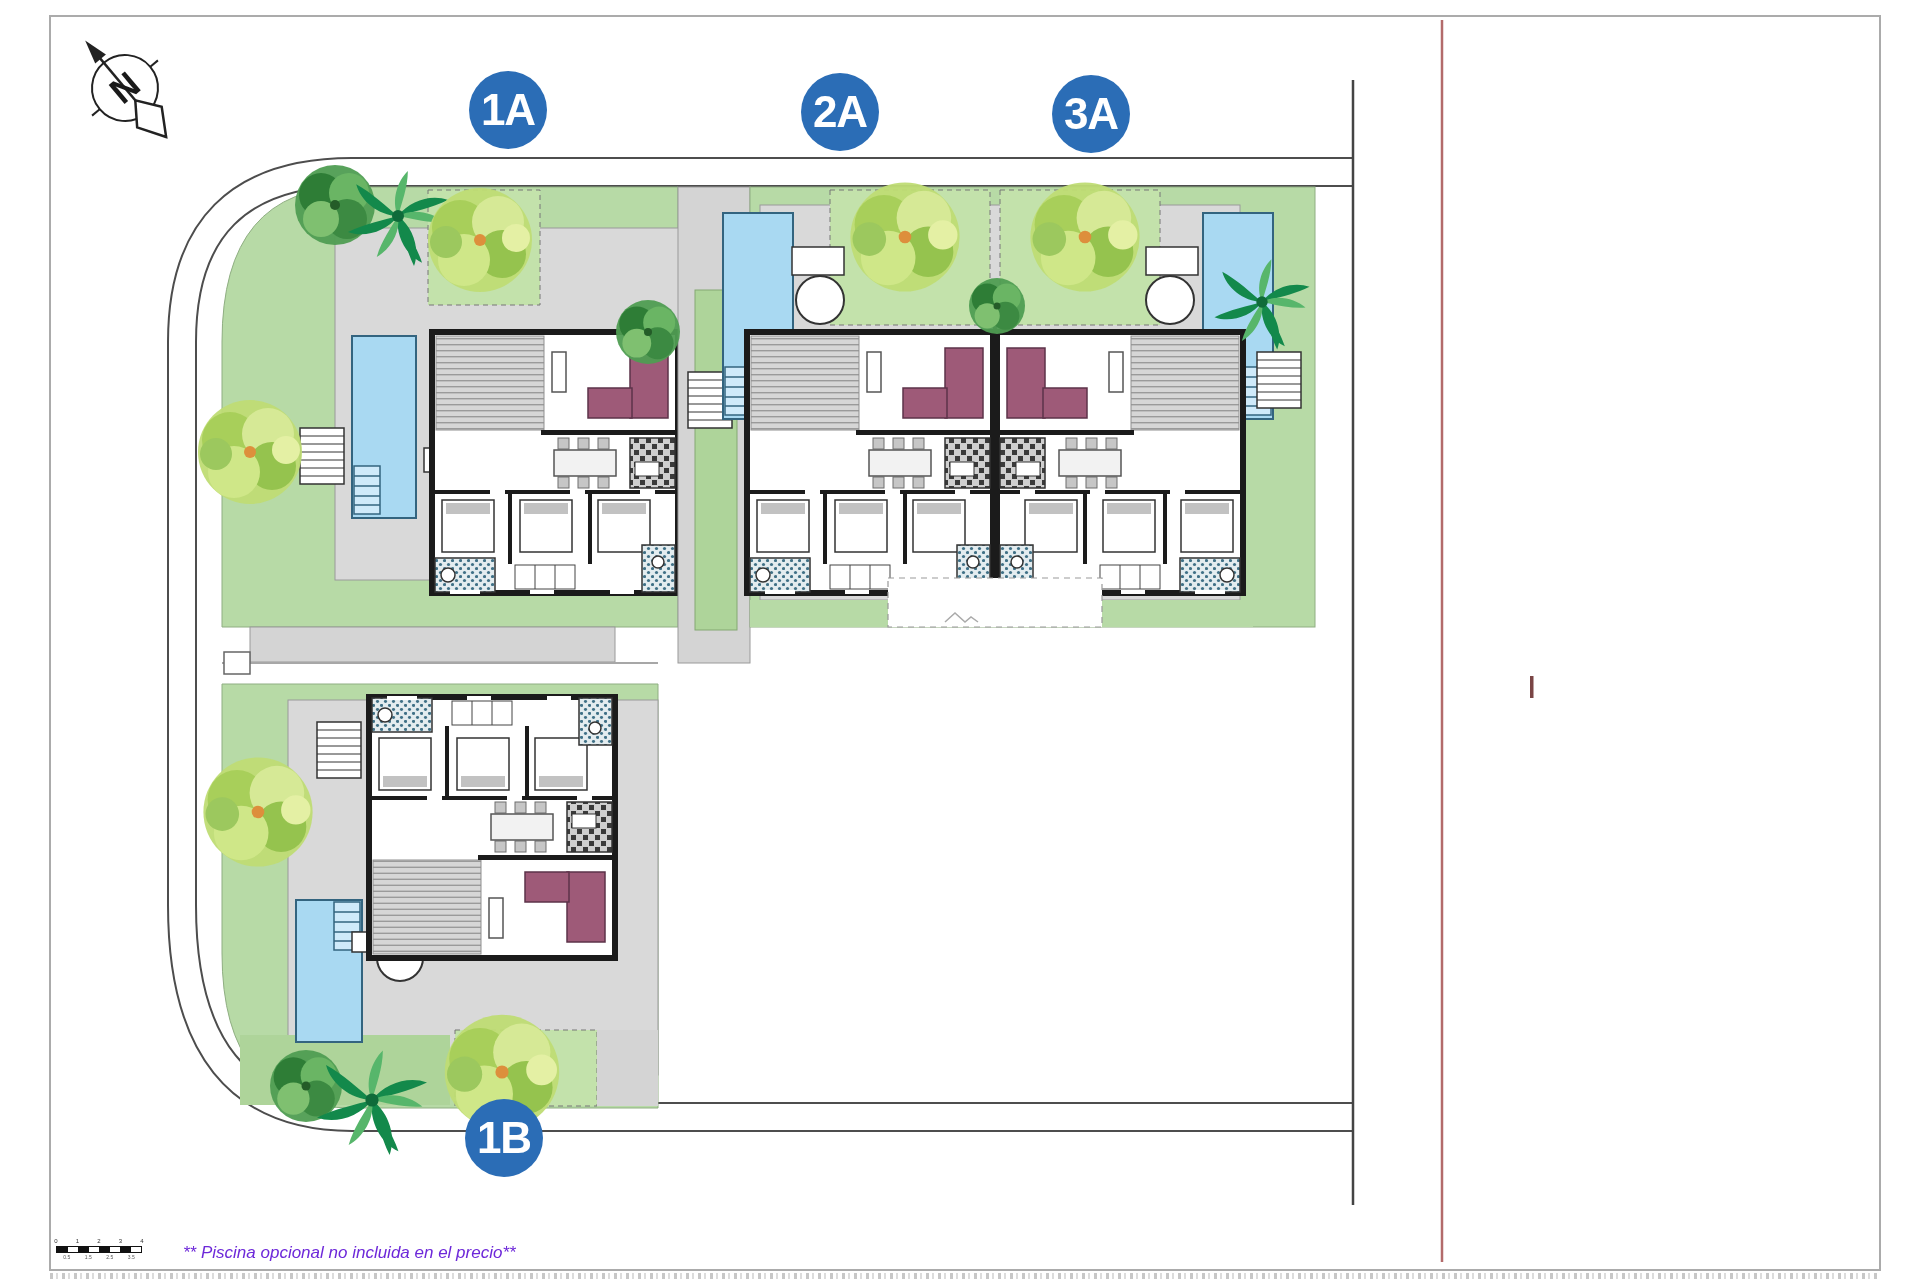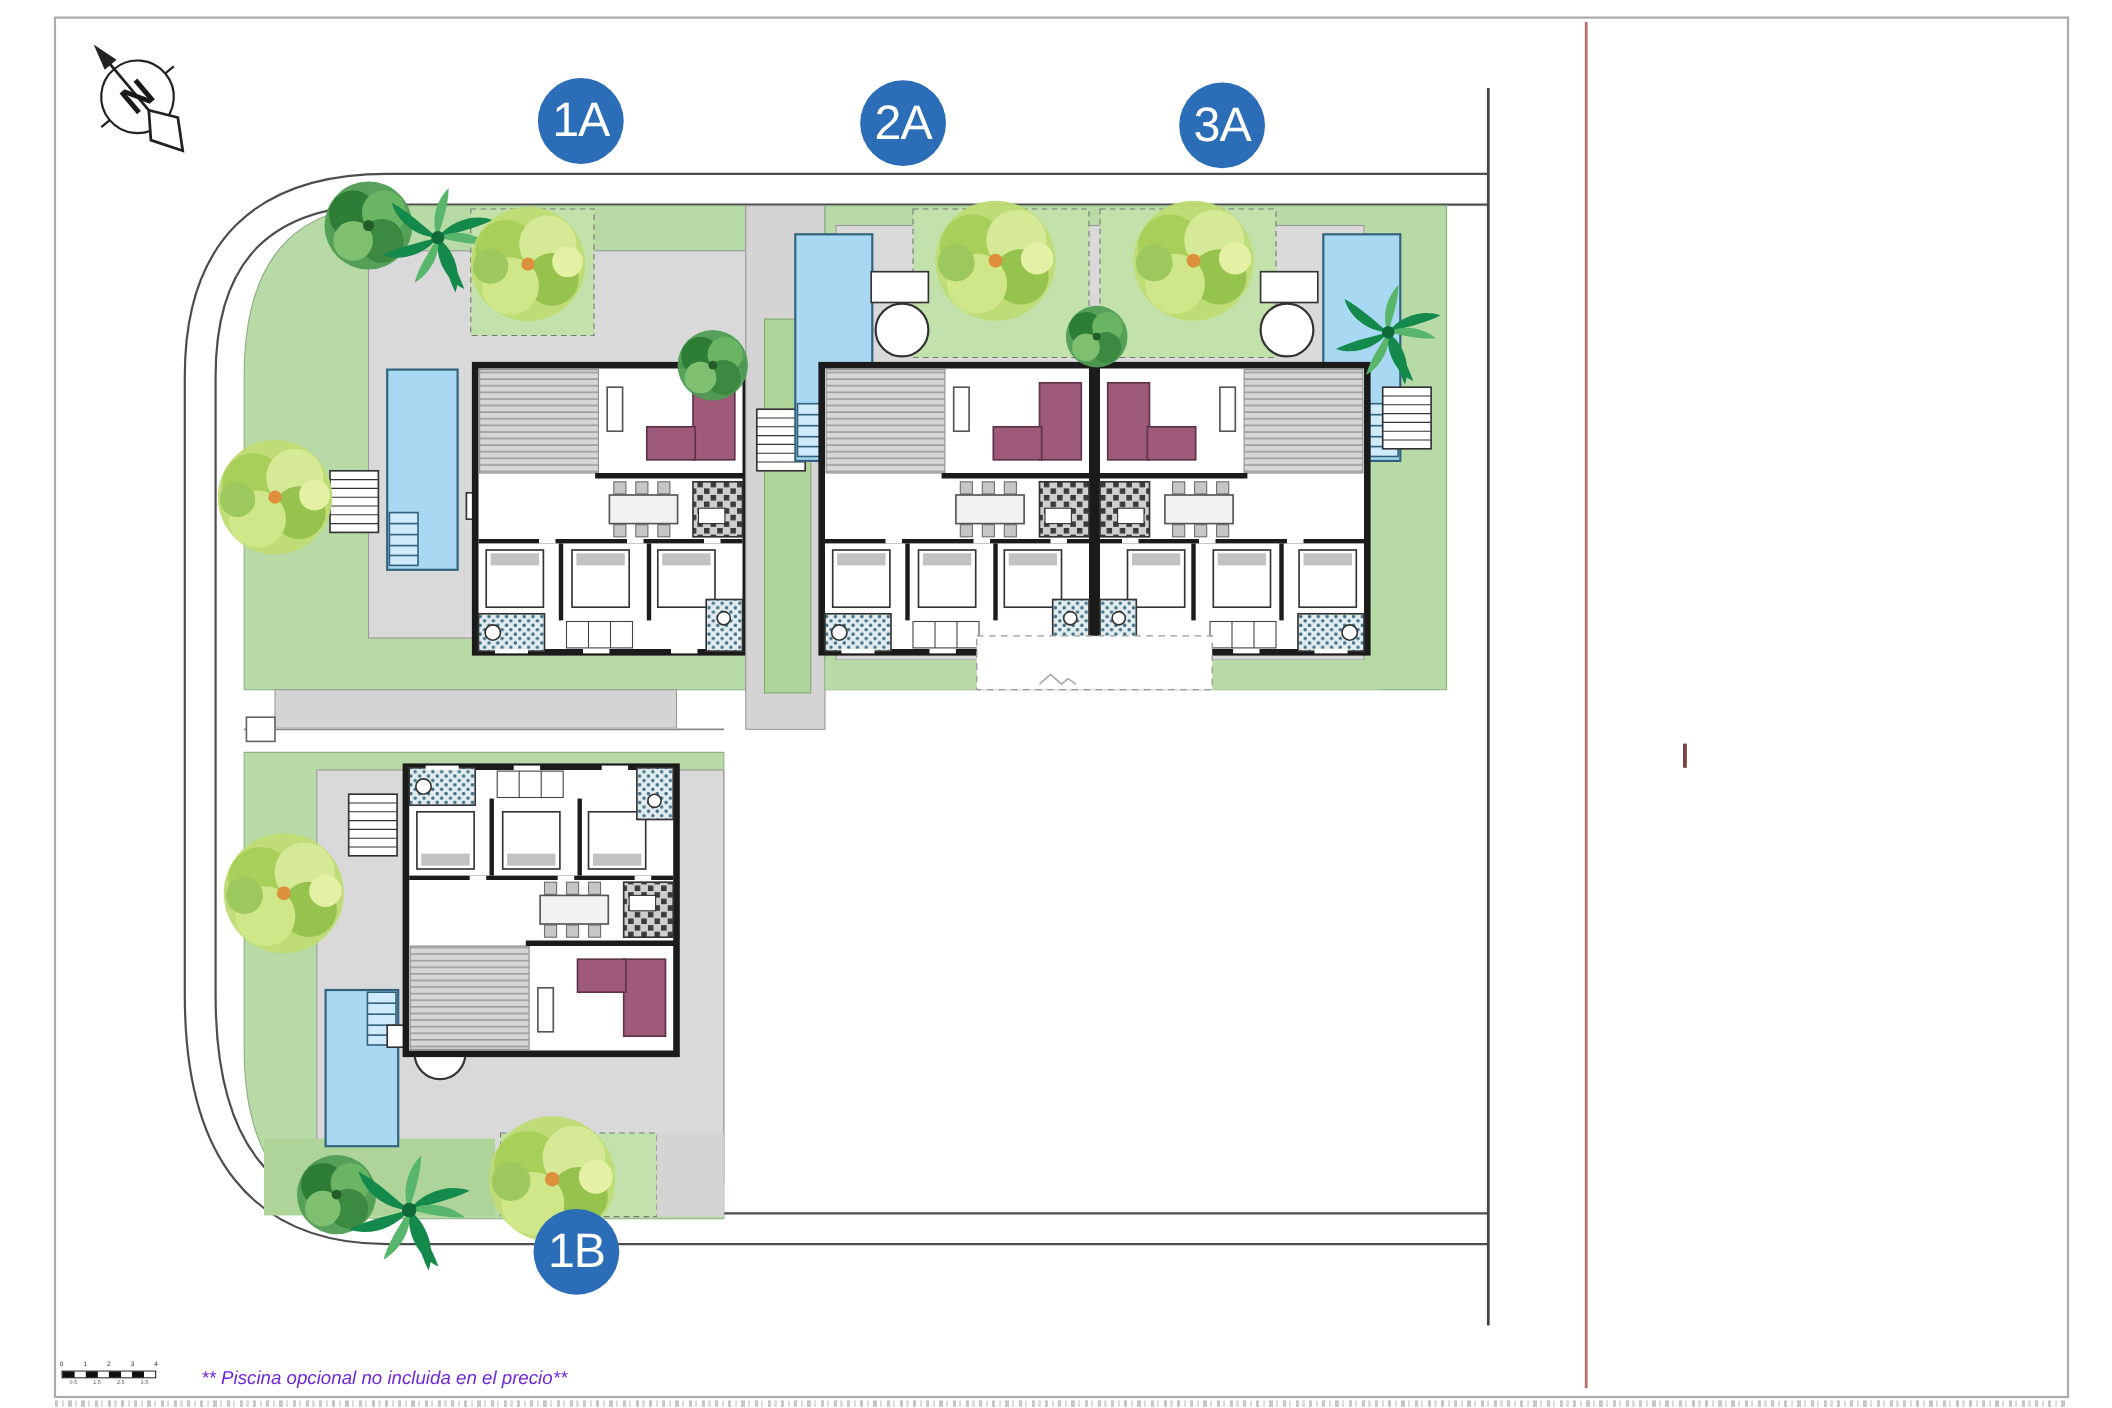--- a/index.html
+++ b/index.html
@@ -1,23 +1,23 @@
 <!DOCTYPE html>
 <html style="--c-badge_blue: #2b6db6; --c-garden_green: #b7daa6; --c-bright_garden_green: #c3e2ab; --c-paving_gray: #d9d9d9; --c-pool_blue: #a9d9f2; --c-pool_edge: #33647f; --c-sofa_purple: #9e5a78; --c-road_line: #4d4d4d; --c-wall_black: #1b1b1b; --c-red_reference: #b36b6b; --c-bath_tile_teal: #3f7086;"><head>
 <meta charset="utf-8">
 <style>
   html,body{margin:0;padding:0;background:#fff;width:1920px;height:1280px;overflow:hidden;
             font-family:"Liberation Sans", sans-serif;}
   #stage{position:relative;width:1920px;height:1280px;background:#fff;}
   svg{position:absolute;left:0;top:0;}
   .badge{position:absolute;width:78px;height:78px;border-radius:50%;
-         background:var(--c-badge_blue,#2b6db6);color:#fff;font-weight:normal;
+         background:var(--c-badge_blue,#2b6db6);color:#fff;font-weight:bold;
          font-size:44px;display:flex;align-items:center;justify-content:center;
-         letter-spacing:-1px;margin-left:20px;}
-  .b1a{left:469px;top:71px}.b2a{left:762px;top:73px}.b3a{left:1052px;top:75px}
+         letter-spacing:-1px;}
+  .b1a{left:469px;top:71px}.b2a{left:801px;top:73px}.b3a{left:1052px;top:75px}
   .b1b{left:465px;top:1099px}
   .note{position:absolute;left:183px;top:1243px;font-size:17px;font-style:italic;
         color:#6d28d9;}
   .scalebar{position:absolute;left:56px;top:1238px;width:86px;height:26px;font-size:6px;color:#333;}
   .sb-top{position:relative;height:8px;}
   .sb-top span{position:absolute;top:0;transform:translateX(-50%);}
   .sb-bar{height:5px;border:1px solid #111;display:flex;}
   .sb-bar div{flex:1;}
   .sb-bar div:nth-child(odd){background:#111;}
   .sb-bar div:nth-child(even){background:#fff;}

